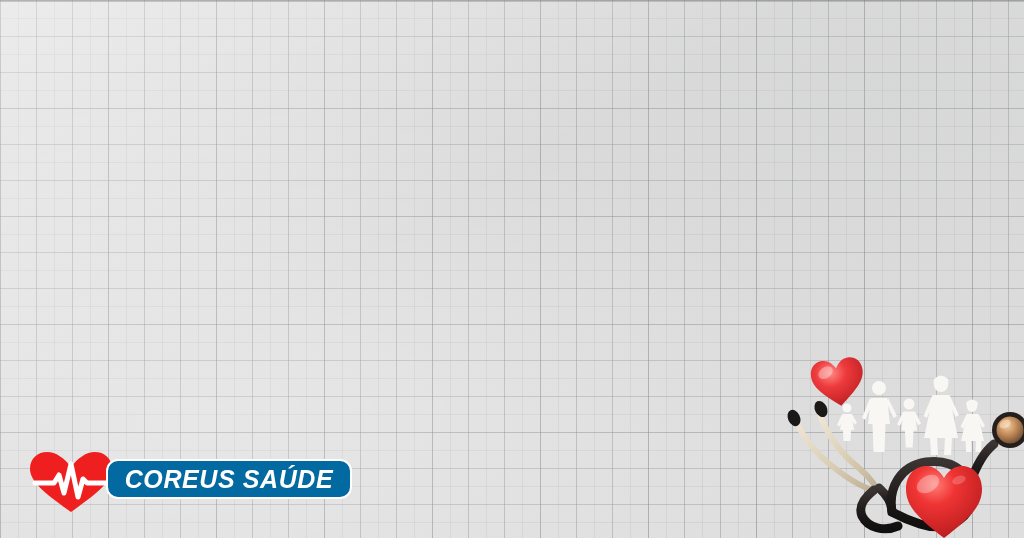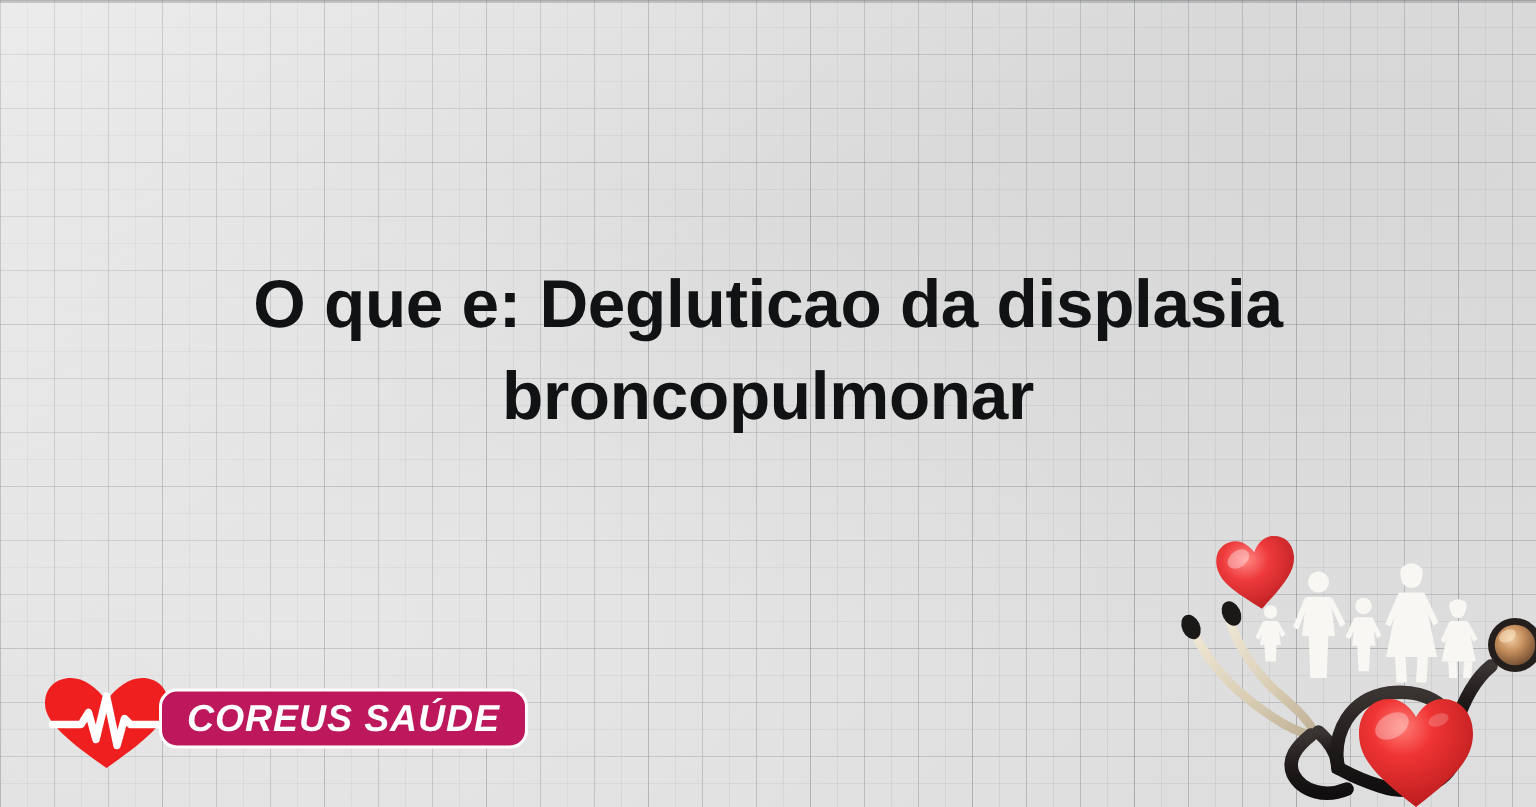--- a/index.html
+++ b/index.html
@@ -88,21 +88,21 @@
     top: 2px;
     width: 86px;
     height: 64px;
   }
   #brand-badge {
     position: absolute;
     left: 78px;
     top: 11px;
     width: 246px;
     height: 40px;
-    background: #be185d;
+    background: #0369a1;
     border: 2.5px solid #ffffff;
     border-radius: 12px;
     box-sizing: border-box;
     display: flex;
     align-items: center;
     justify-content: center;
   }
   #brand-badge-label {
     color: #ffffff;
     font-family: "Liberation Sans", sans-serif;
@@ -131,22 +131,20 @@
 <body>
 
 <div id="canvas">
 
   <div class="grid-layer grid-fine"></div>
   <div class="grid-layer grid-major"></div>
   <div class="grid-layer grid-coarse"></div>
   <div class="grid-layer paper-shade"></div>
   <div class="top-edge"></div>
 
-  <div id="title-block">O que e: Degluticao da displasia
-broncopulmonar</div>
 
   <div id="brand-logo">
 
     <div id="brand-heart-icon">
       <svg viewBox="0 0 86 64" xmlns="http://www.w3.org/2000/svg">
         <path d="M43 62 C 16 43, 2 31, 2 19 C 2 8, 10 2, 19 2 C 28 2, 36 8, 43 17 C 50 8, 58 2, 67 2 C 76 2, 84 8, 84 19 C 84 31, 70 43, 43 62 Z" fill="#f01f1f"></path>
         <path d="M7 33 L26 33 L31 25 L36 43 L43 14 L50 47 L55 29 L59 33 L86 33" fill="none" stroke="#ffffff" stroke-width="5" stroke-linejoin="round" stroke-linecap="round"></path>
       </svg>
     </div>
 

